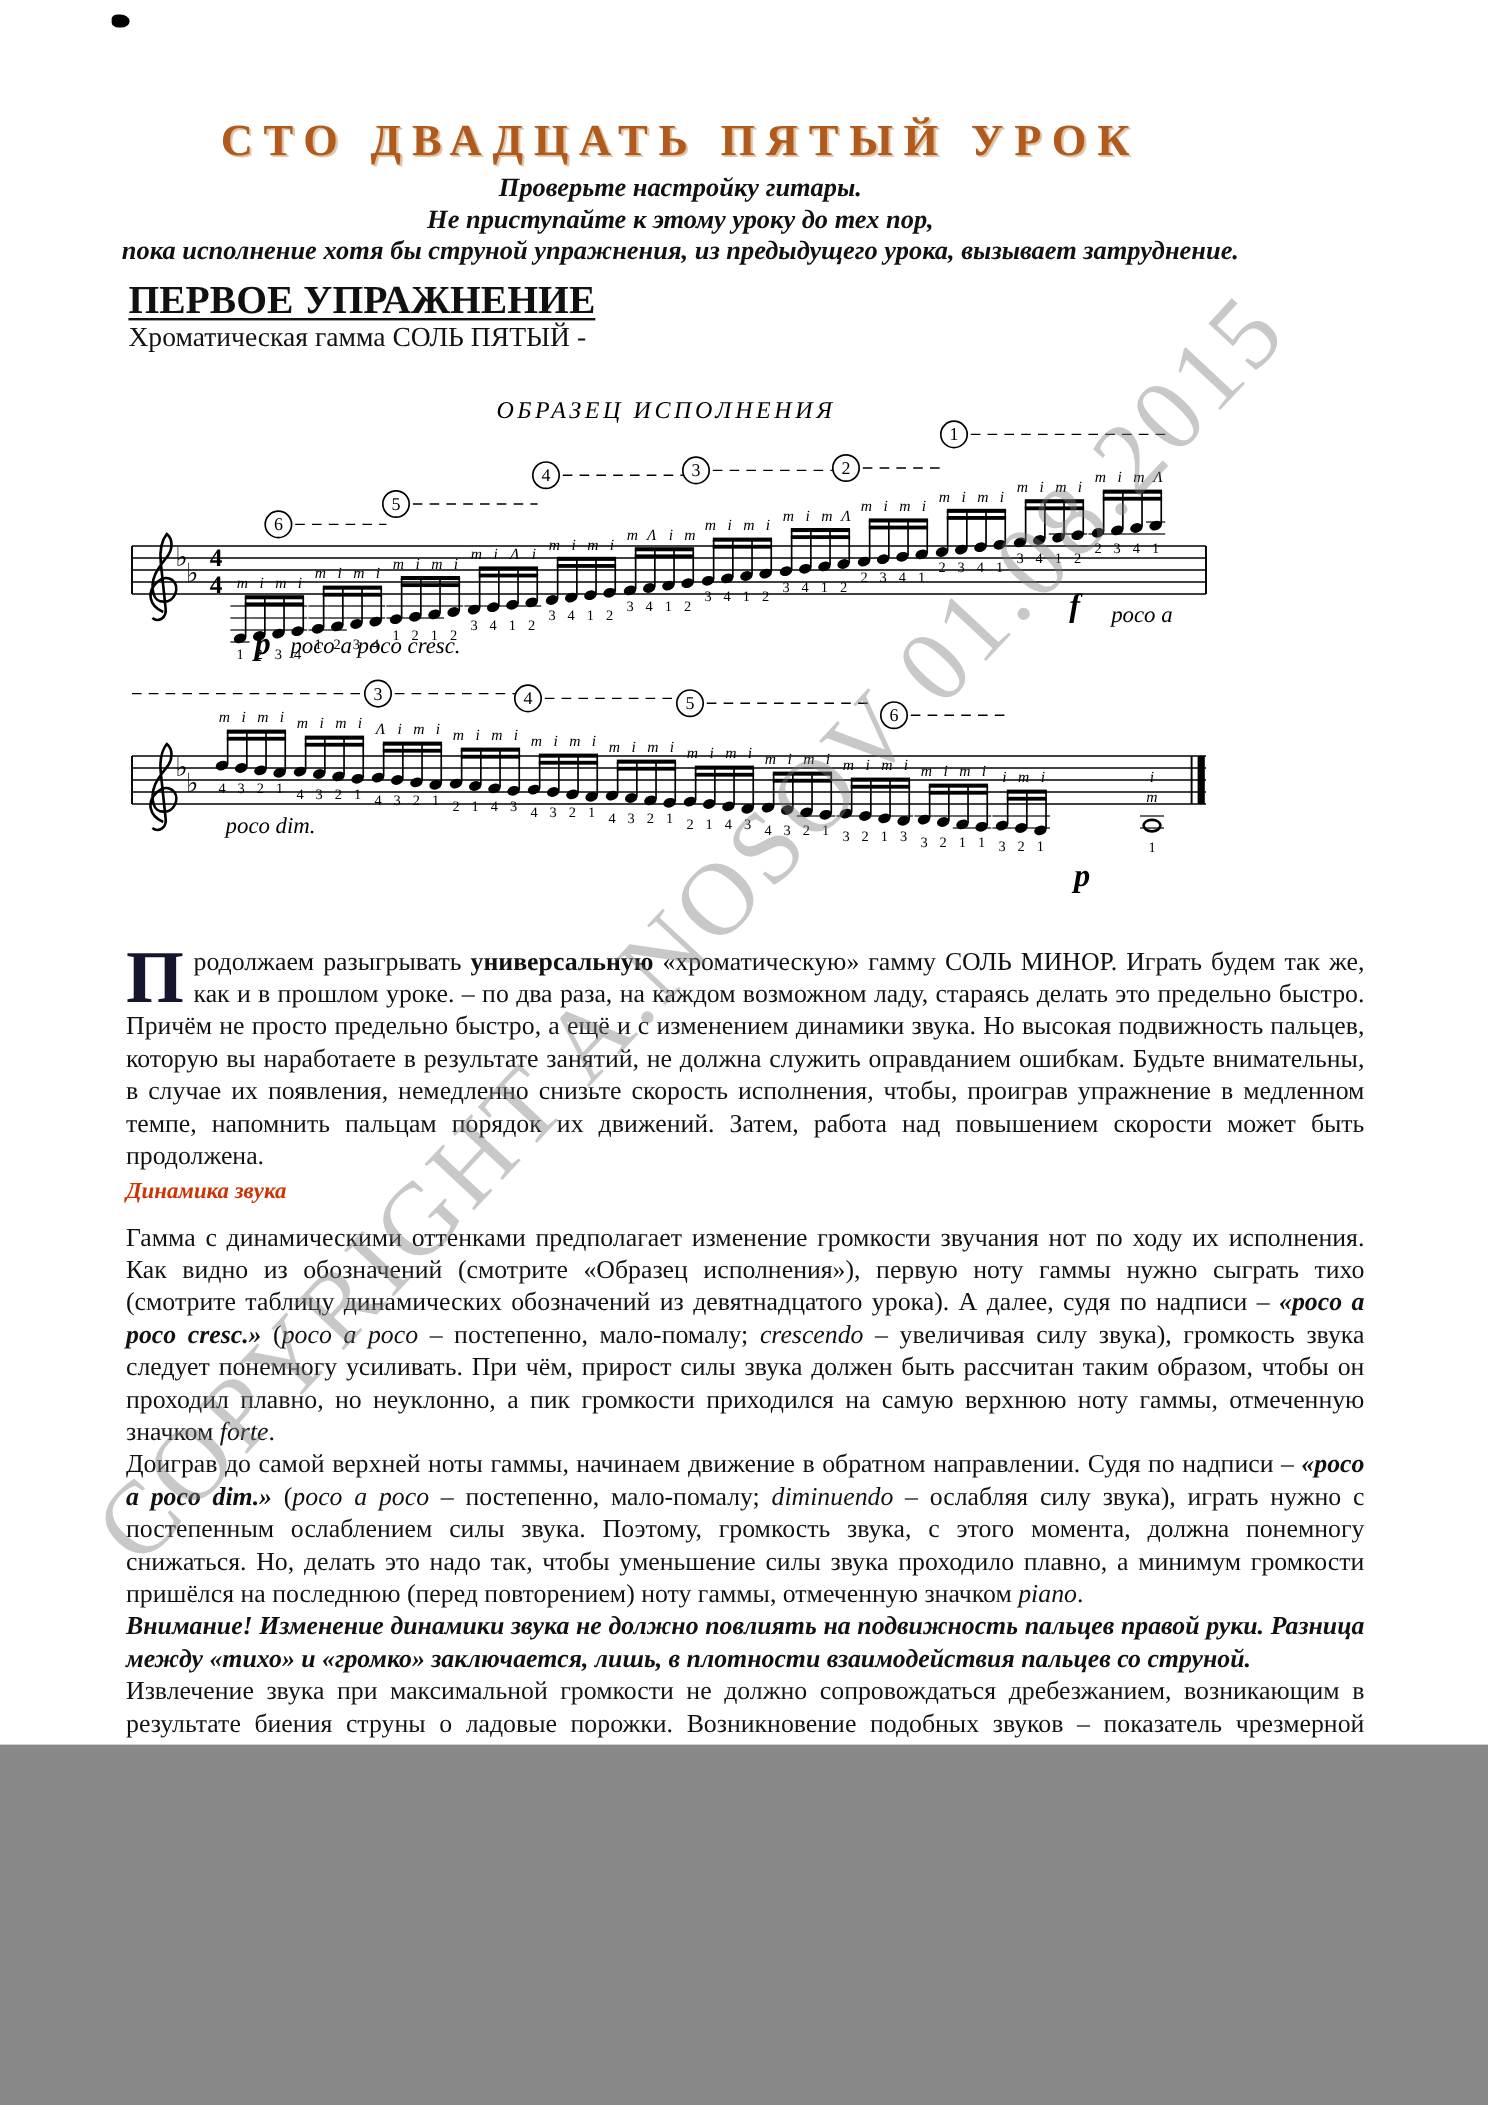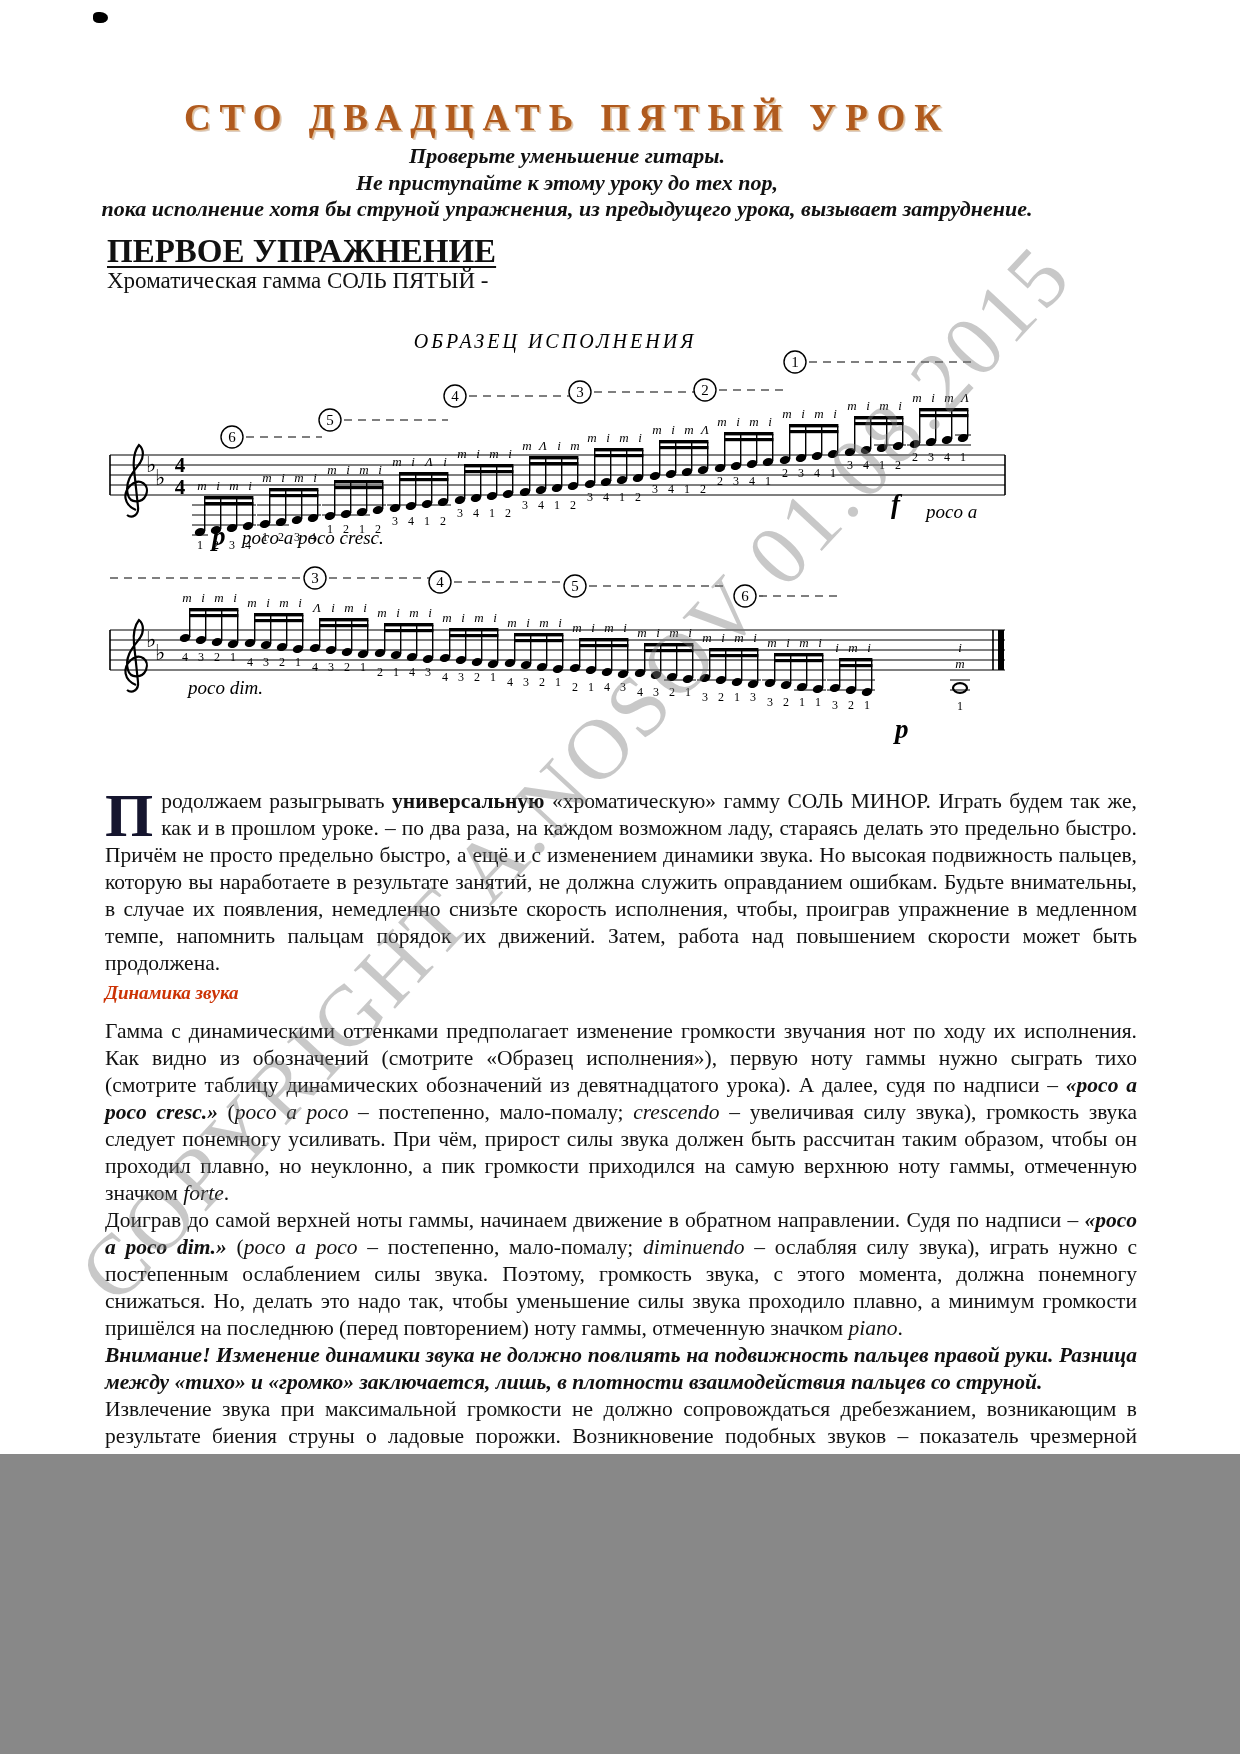--- a/index.html
+++ b/index.html
@@ -79,21 +79,21 @@
 </style>
 </head>
 <body>
 
 <div class="page">
 
   <div class="blob"></div>
 
   <div class="title">СТО ДВАДЦАТЬ ПЯТЫЙ УРОК</div>
 
-  <div class="intro i1">Проверьте уменьшение гитары.</div>
+  <div class="intro i1">Проверьте настройку гитары.</div>
   <div class="intro i2">Не приступайте к этому уроку до тех пор,</div>
   <div class="intro i3">пока исполнение хотя бы струной упражнения, из предыдущего урока, вызывает затруднение.</div>
 
   <div class="ex-head">ПЕРВОЕ УПРАЖНЕНИЕ</div>
   <div class="ex-d ex-d1">Хроматическая гамма СОЛЬ ПЯТЫЙ -</div>
 
   <svg id="score" width="920" height="440" viewBox="0 0 920 440" xmlns="http://www.w3.org/2000/svg">
       <text x="455" y="18" text-anchor="middle" font-size="20" font-style="italic" letter-spacing="3">ОБРАЗЕЦ  ИСПОЛНЕНИЯ</text>
       <line x1="10" y1="125" x2="905" y2="125" stroke="#000" stroke-width="1.1"></line>
       <line x1="10" y1="135" x2="905" y2="135" stroke="#000" stroke-width="1.1"></line>

